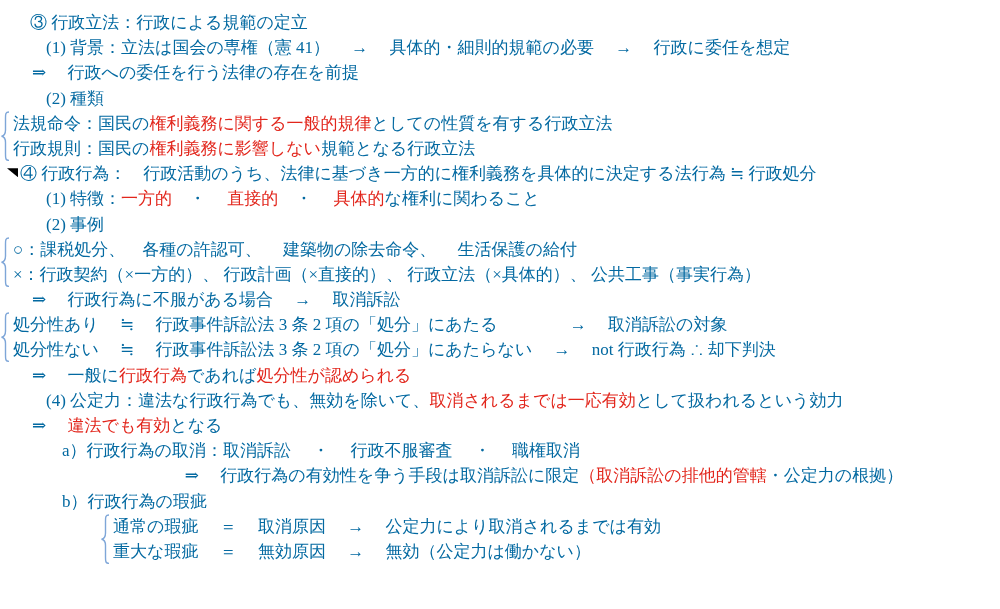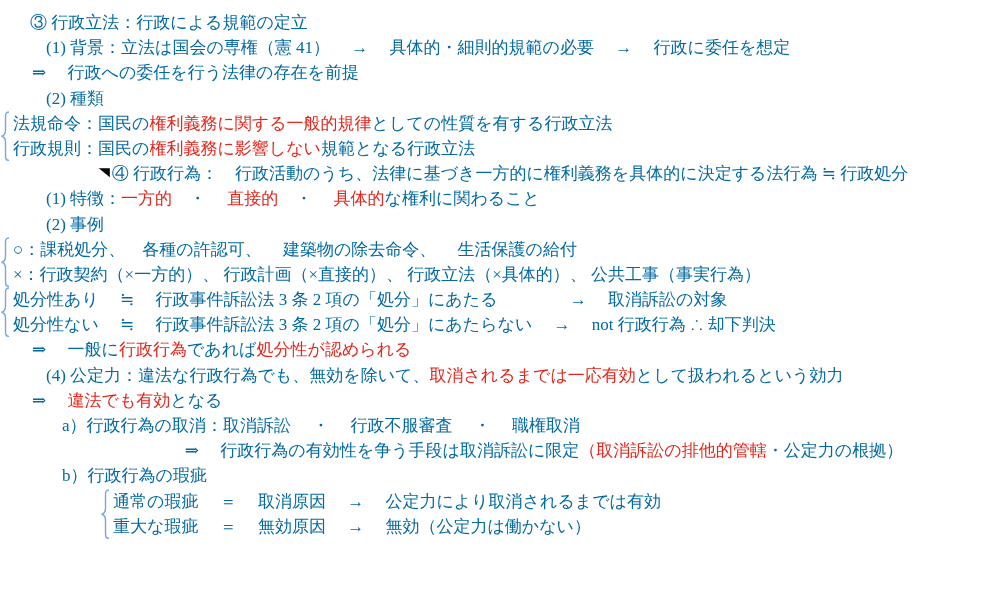--- a/index.html
+++ b/index.html
@@ -13,21 +13,21 @@
   .line{
     font-size:17px;
     line-height:25.2px;
     white-space:pre;
     height:25.2px;
   }
   .seg{color:#0369a1;}
   .seg.red{color:var(--red);}
   
   .ind-sec{padding-left:30px;}
-  .ind-sec4{padding-left:7px;text-align:center;}
+  .ind-sec4{padding-left:7px;}
   .ind-item{padding-left:46px;}
   .ind-arrow{padding-left:32px;}
   .ind-sub{padding-left:62px;}
   .ind-arrow2{padding-left:88px;text-align:center;}
   .ind-brace1{}
   .ind-brace2{padding-left:100px;}
   
   .group{display:flex;align-items:stretch;}
   .group .brace{flex:0 0 auto;width:10px;margin-right:3px;}
   .group .brace svg{display:block;height:50.4px;width:10px;}
@@ -66,20 +66,21 @@
       <span class="brace">
         <svg viewBox="0 0 10 50.4" preserveAspectRatio="none">
           <path d="M9,1 C5.5,1 5.5,3 5.5,7 L5.5,19 C5.5,23 4,24.8 1.5,25.2 C4,25.6 5.5,27.4 5.5,31.4 L5.5,43 C5.5,47.5 5.5,49.4 9,49.4" fill="none" stroke="#7ea6d8" stroke-width="1.4"></path>
         </svg>
       </span>
       <div class="glines">
         <div class="line"><span class="seg">○：課税処分、　各種の許認可、　 建築物の除去命令、　 生活保護の給付</span></div>
         <div class="line"><span class="seg">×：行政契約（×一方的）、 行政計画（×直接的）、 行政立法（×具体的）、 公共工事（事実行為）</span></div>
       </div>
     </div>
+    <div class="line ind-arrow"><span class="seg">⇒　 行政行為に不服がある場合　 →　 取消訴訟</span></div>
     <div class="group ind-brace1">
       <span class="brace">
         <svg viewBox="0 0 10 50.4" preserveAspectRatio="none">
           <path d="M9,1 C5.5,1 5.5,3 5.5,7 L5.5,19 C5.5,23 4,24.8 1.5,25.2 C4,25.6 5.5,27.4 5.5,31.4 L5.5,43 C5.5,47.5 5.5,49.4 9,49.4" fill="none" stroke="#7ea6d8" stroke-width="1.4"></path>
         </svg>
       </span>
       <div class="glines">
         <div class="line"><span class="seg">処分性あり　 ≒　 行政事件訴訟法 3 条 2 項の「処分」にあたる　　　　 →　 取消訴訟の対象</span></div>
         <div class="line"><span class="seg">処分性ない　 ≒　 行政事件訴訟法 3 条 2 項の「処分」にあたらない　 →　 not 行政行為 ∴ 却下判決</span></div>
       </div>

